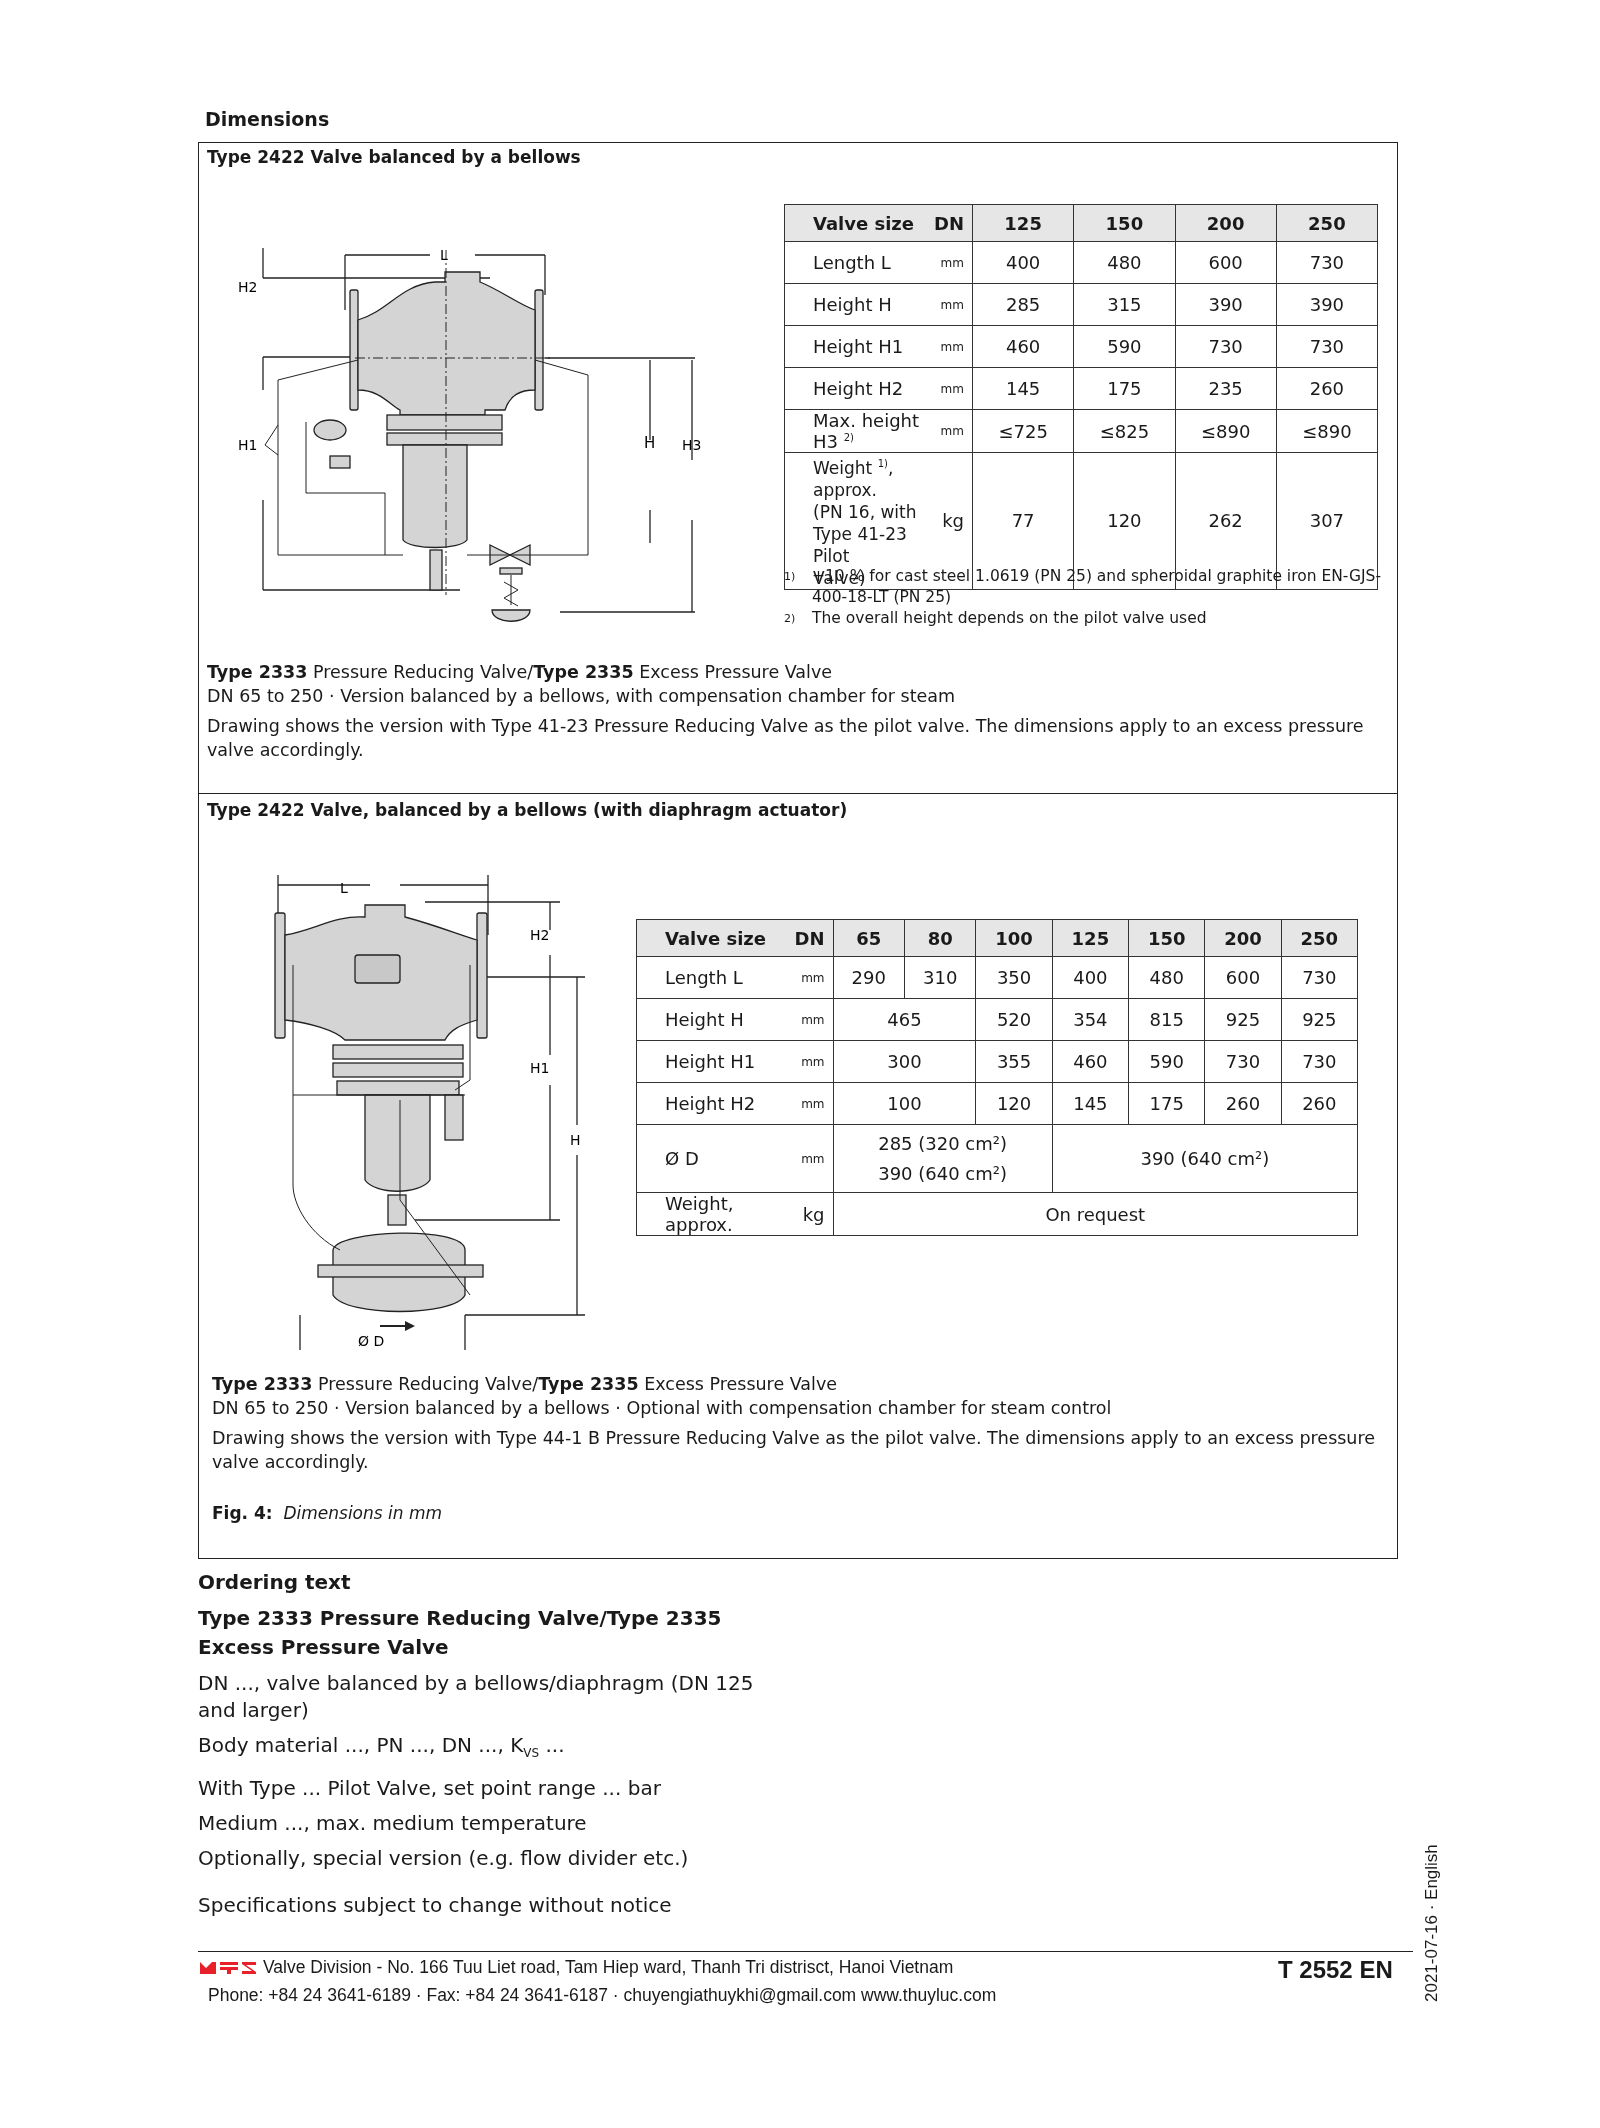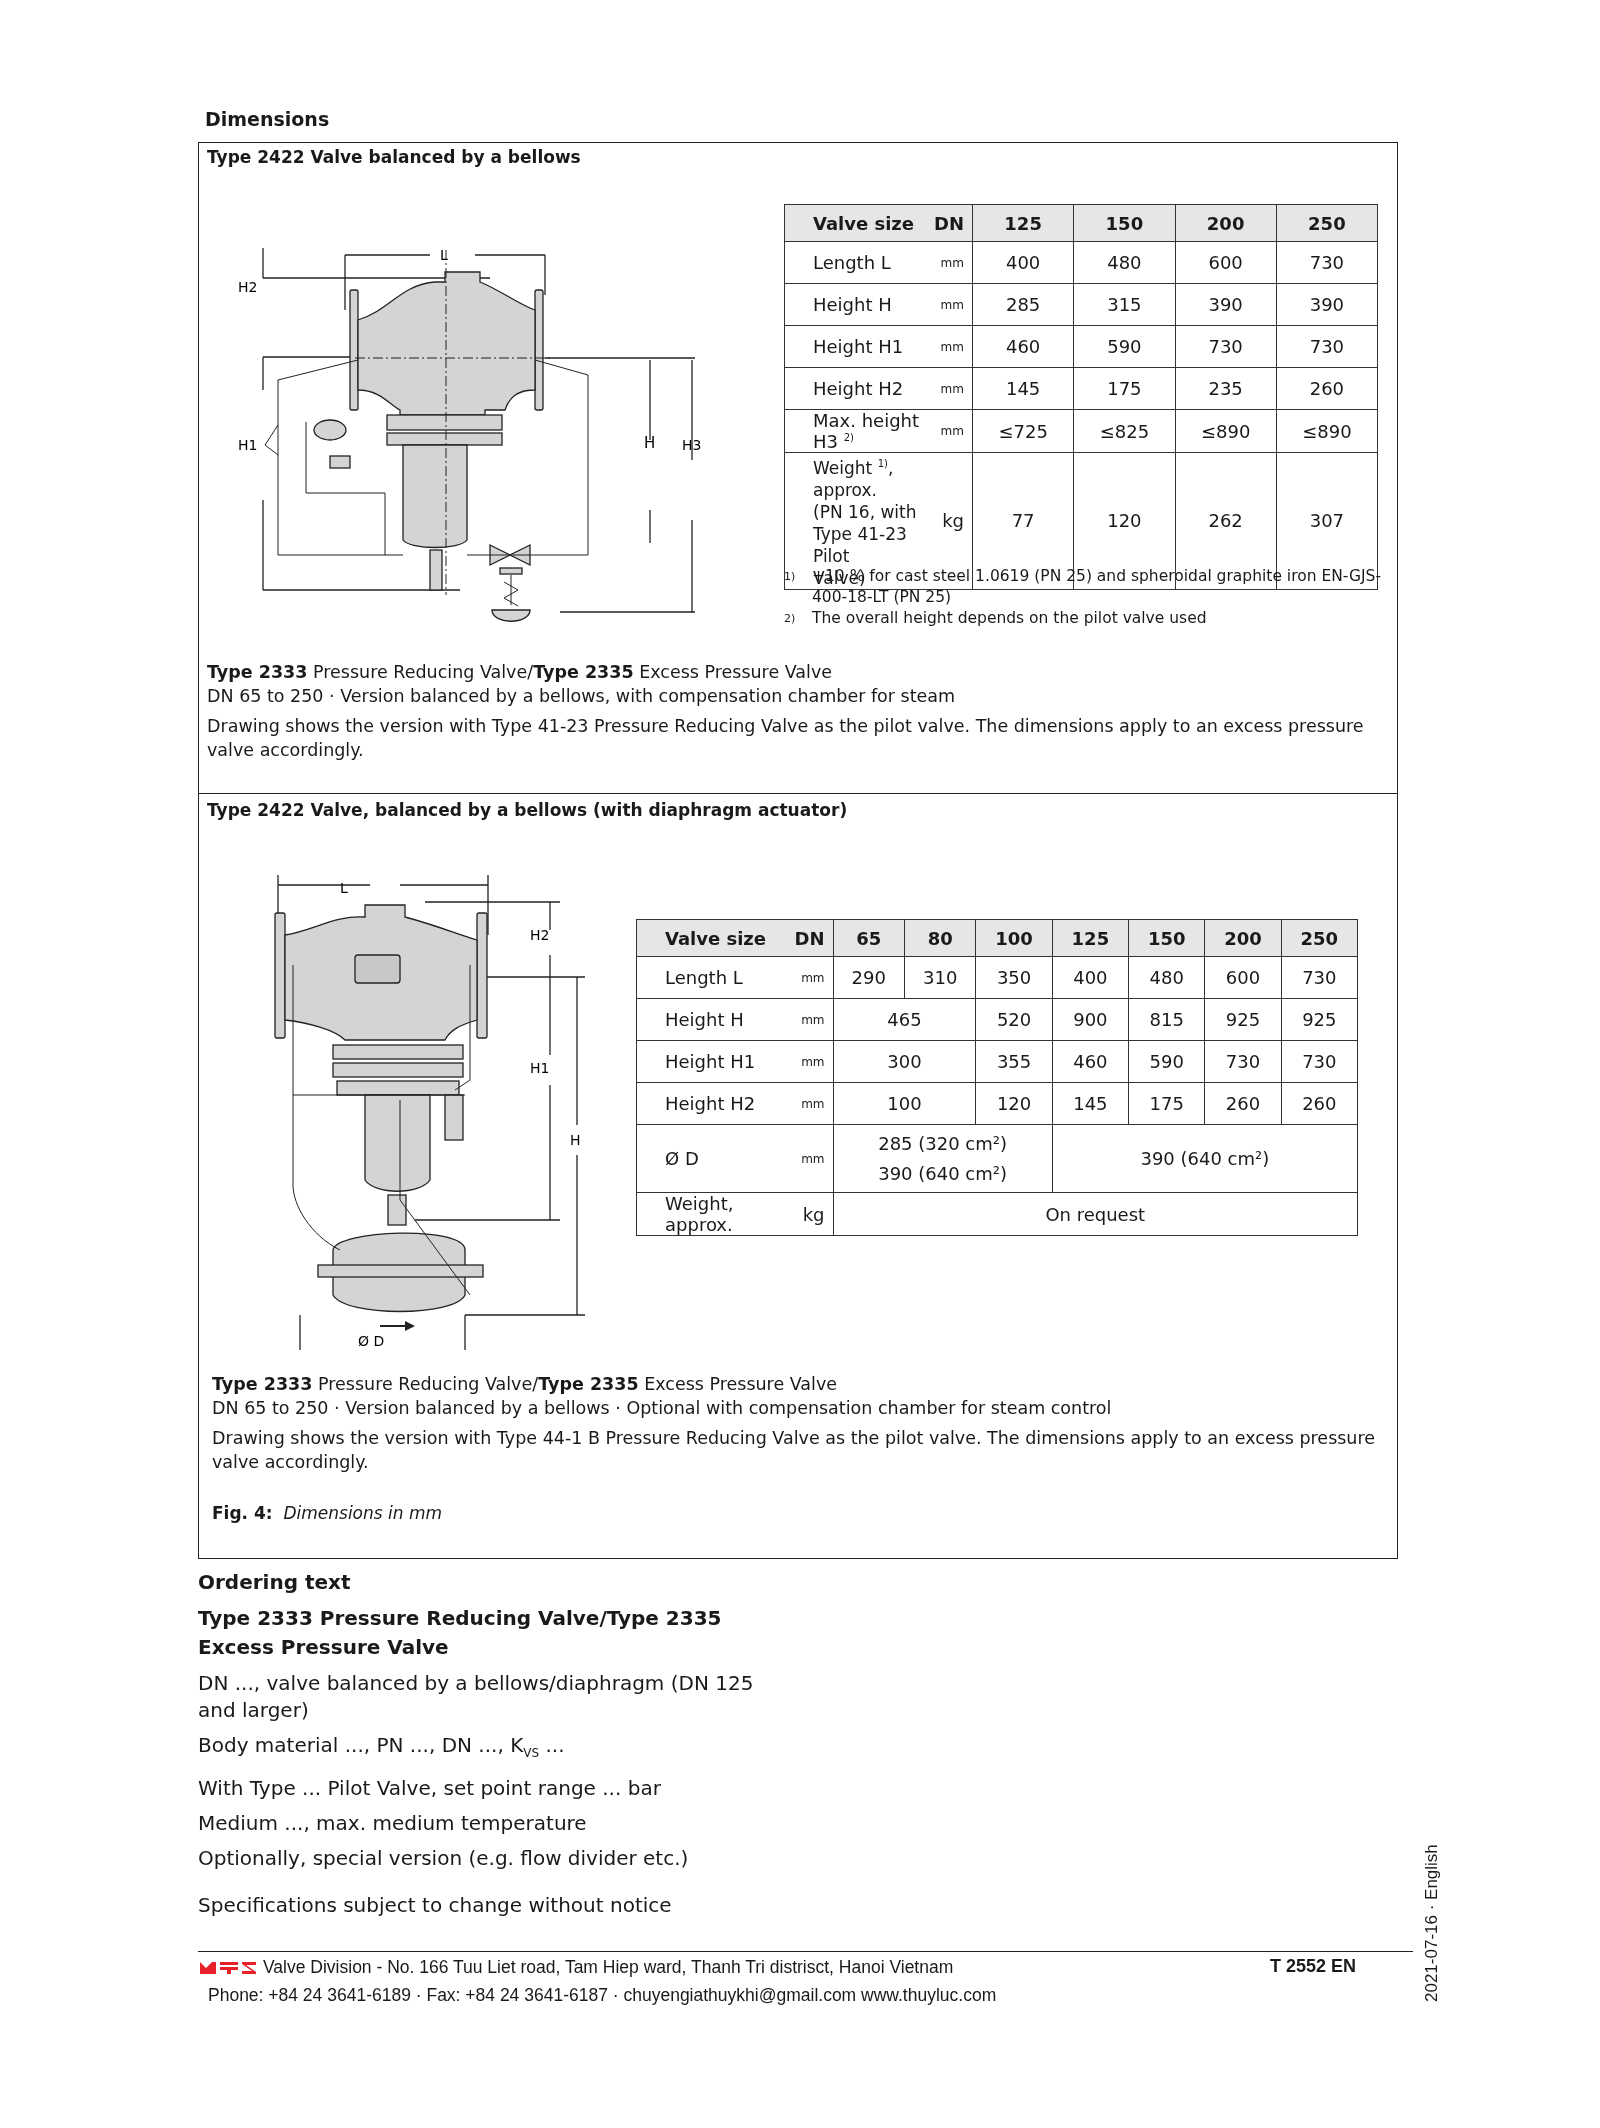--- a/index.html
+++ b/index.html
@@ -16,21 +16,21 @@
   table.dim .unit { text-align:right; border-left:none; padding-right:8px; font-size:12px; }
   table.dim th.lbl, table.dim th.unit { font-size:18px; }
   table.dim tr.first td { border-top:none; }
   .fn { font-size:15.5px; line-height:21px; }
   .desc { font-size:17.5px; line-height:24px; }
   .desc b { font-weight:bold; }
   .ord-h { font-size:20px; font-weight:bold; }
   .ord-p { font-size:20px; line-height:27px; }
   .rule { position:absolute; left:198px; top:1951px; width:1215px; border-top:1.5px solid #222; }
   .foot { font-family:"Liberation Sans", sans-serif; font-size:17.5px; }
-  .docid { font-family:"Liberation Sans", sans-serif; font-size:18px; font-weight:bold; }
+  .docid { font-family:"Liberation Sans", sans-serif; font-size:24px; font-weight:bold;margin-left:8px; }
   .vert { font-family:"Liberation Sans", sans-serif; font-size:17px; transform:rotate(-90deg); transform-origin:left top; white-space:nowrap; }
   svg text { font-family:"DejaVu Sans", sans-serif; }
 </style>
 </head>
 <body>
 
 <div class="abs h-dim">Dimensions</div>
 
 <div class="frame"></div>
 <div class="divider"></div>
@@ -263,21 +263,21 @@
     <td>400</td>
     <td>480</td>
     <td>600</td>
     <td>730</td>
   </tr>
   <tr>
     <td class="lbl">Height H</td>
     <td class="unit">mm</td>
     <td colspan="2">465</td>
     <td>520</td>
-    <td>900</td>
+    <td>354</td>
     <td>815</td>
     <td>925</td>
     <td>925</td>
   </tr>
   <tr>
     <td class="lbl">Height H1</td>
     <td class="unit">mm</td>
     <td colspan="2">300</td>
     <td>355</td>
     <td>460</td>

